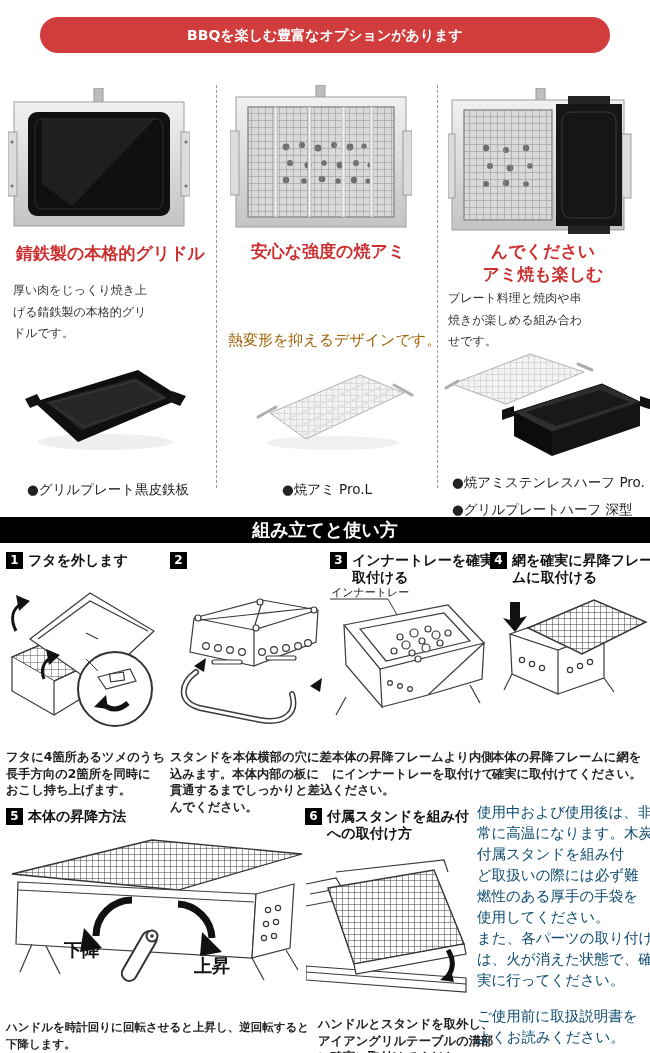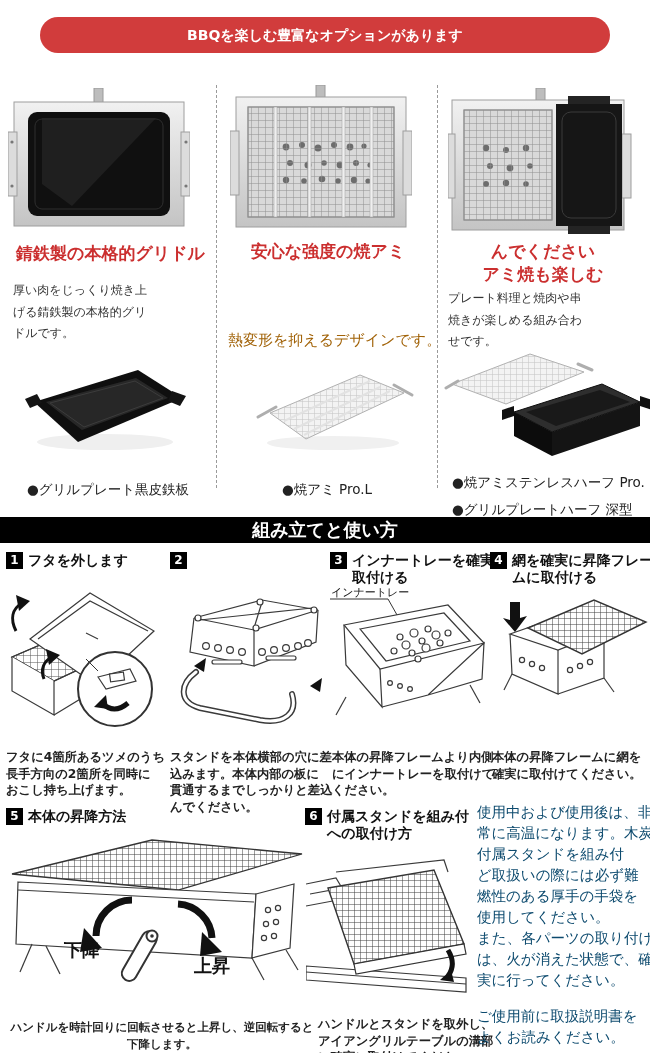--- a/index.html
+++ b/index.html
@@ -24,21 +24,21 @@
   
   .asm-banner{left:0;top:517px;width:650px;height:26px;background:#000;color:#fff;
               font-weight:bold;font-size:18px;line-height:26px;text-align:center;}
   .step-header{display:flex;gap:5px;align-items:flex-start;}
   .step-num{flex:0 0 auto;width:17px;height:17px;background:#000;color:#fff;font-weight:bold;
             font-size:12px;line-height:17px;text-align:center;}
   .step-title{font-weight:bold;font-size:14px;color:#111;}
   .step-title .line{line-height:17px;}
   .cap{font-weight:bold;font-size:12.3px;color:#222;margin-top:16px;}
   .cap .line{line-height:16.5px;}
-  .cap-wide{font-size:11.5px;text-align:center;}
+  .cap-wide{font-size:11.5px;}
   .warning{color:#0c4a6e;font-size:14.5px;}
   .warning .line{line-height:21px;}
   svg{display:block;}
 </style>
 </head>
 <body>
 
 <div class="page">
 
   <div class="abs top-banner">

